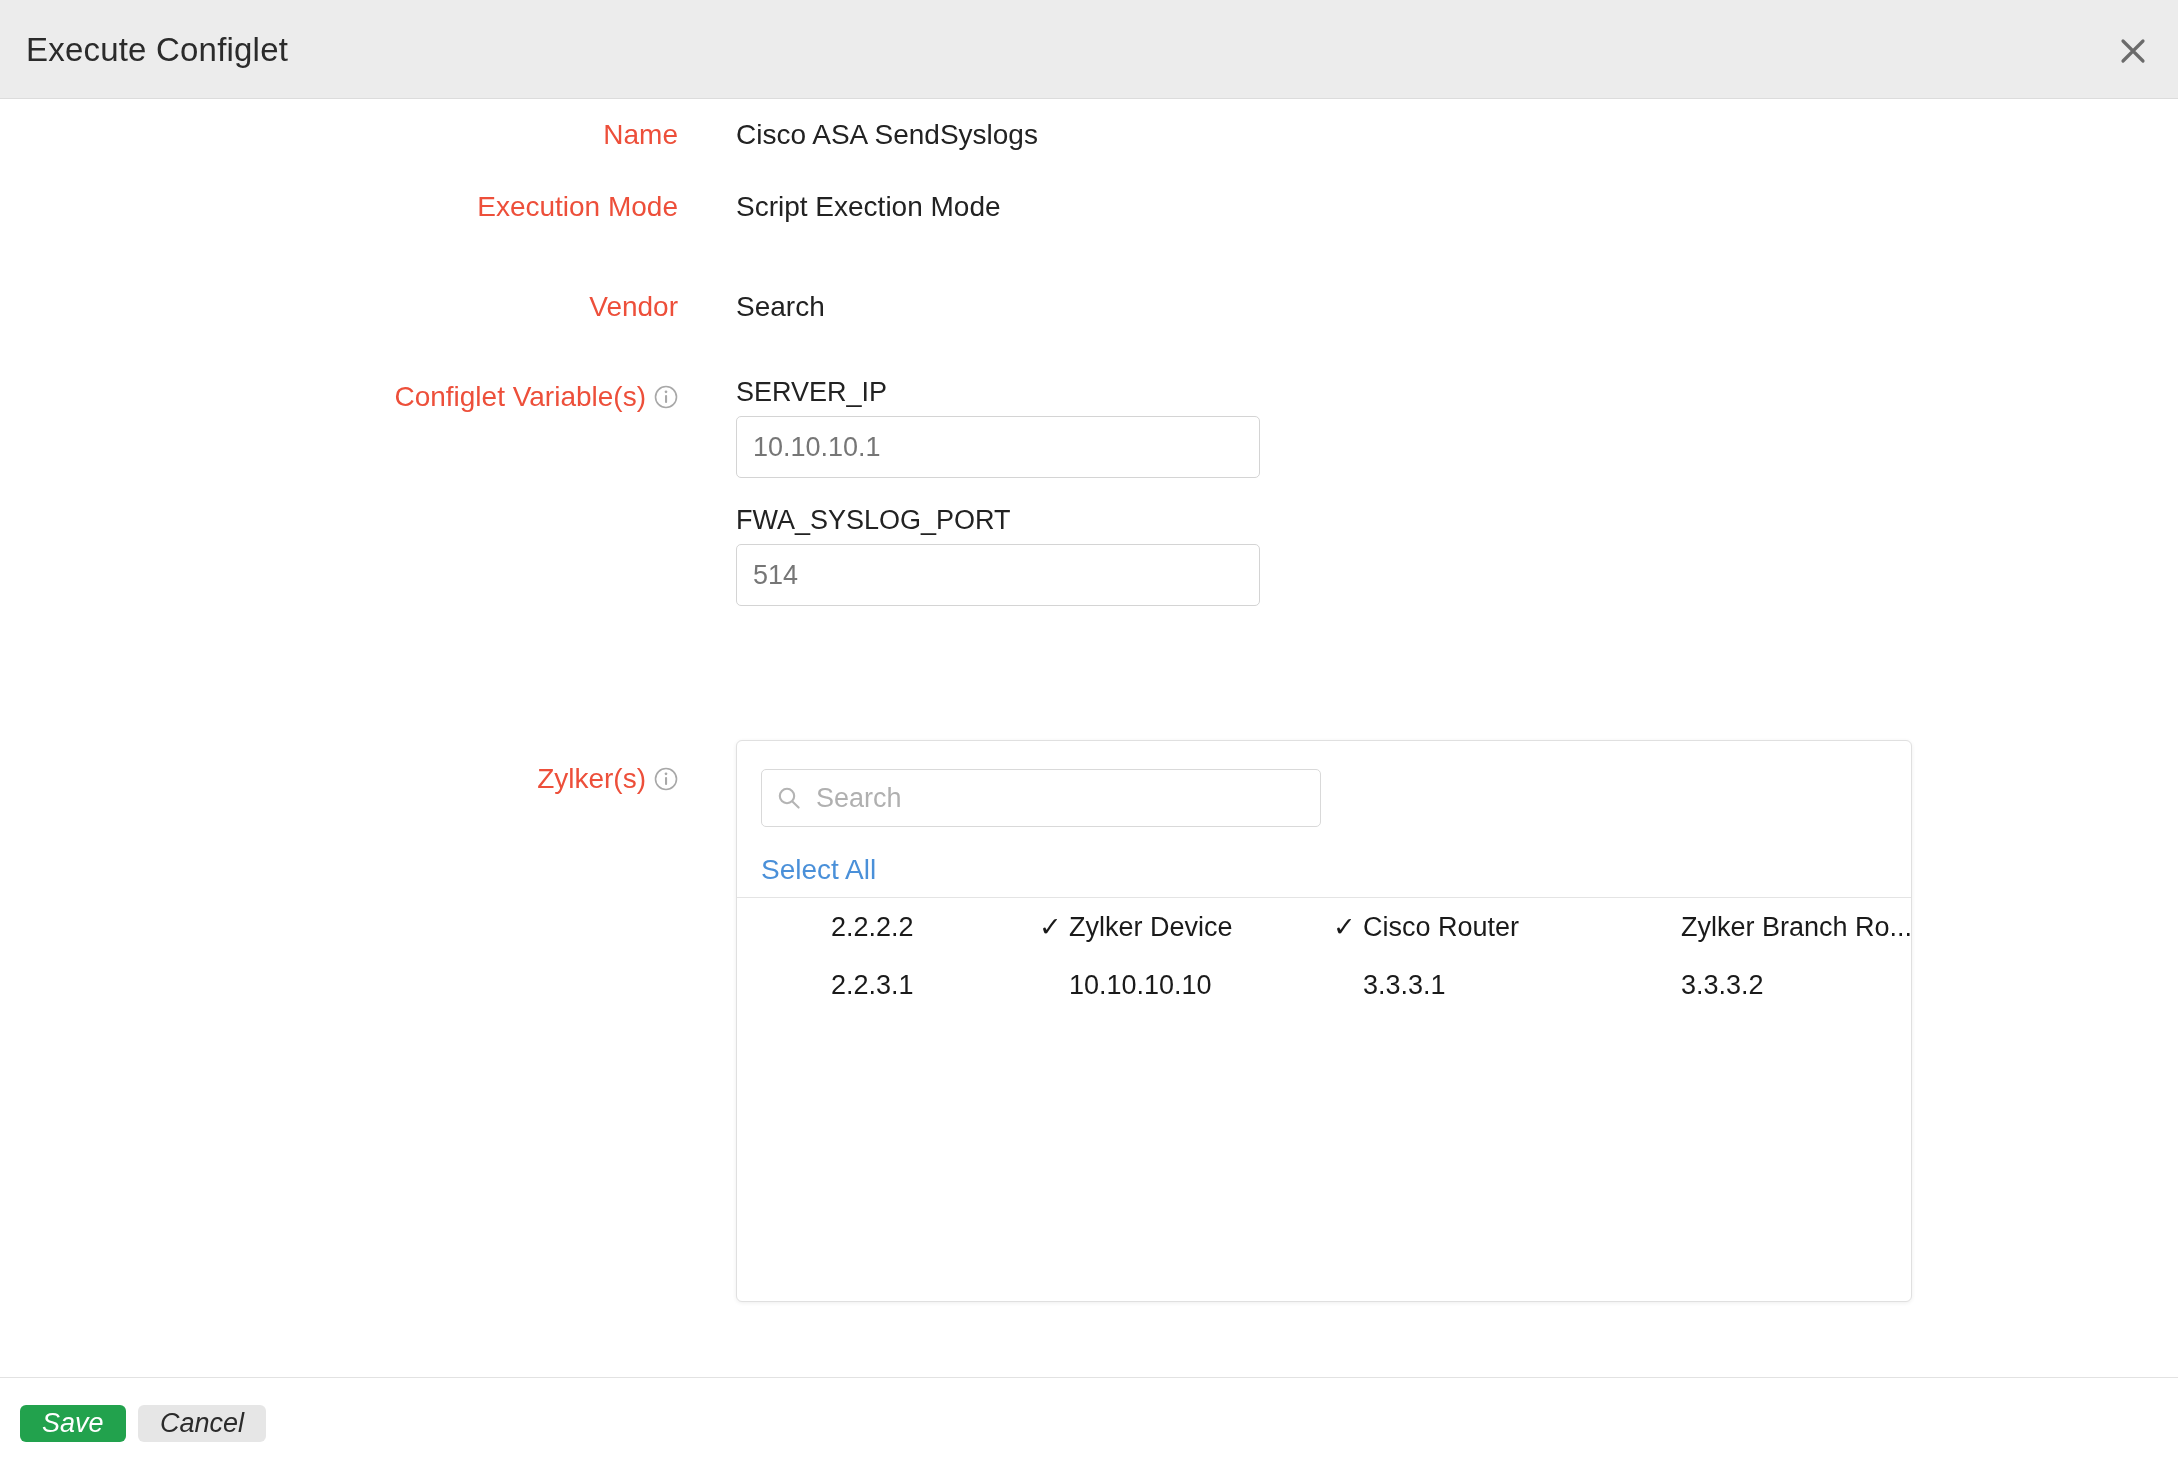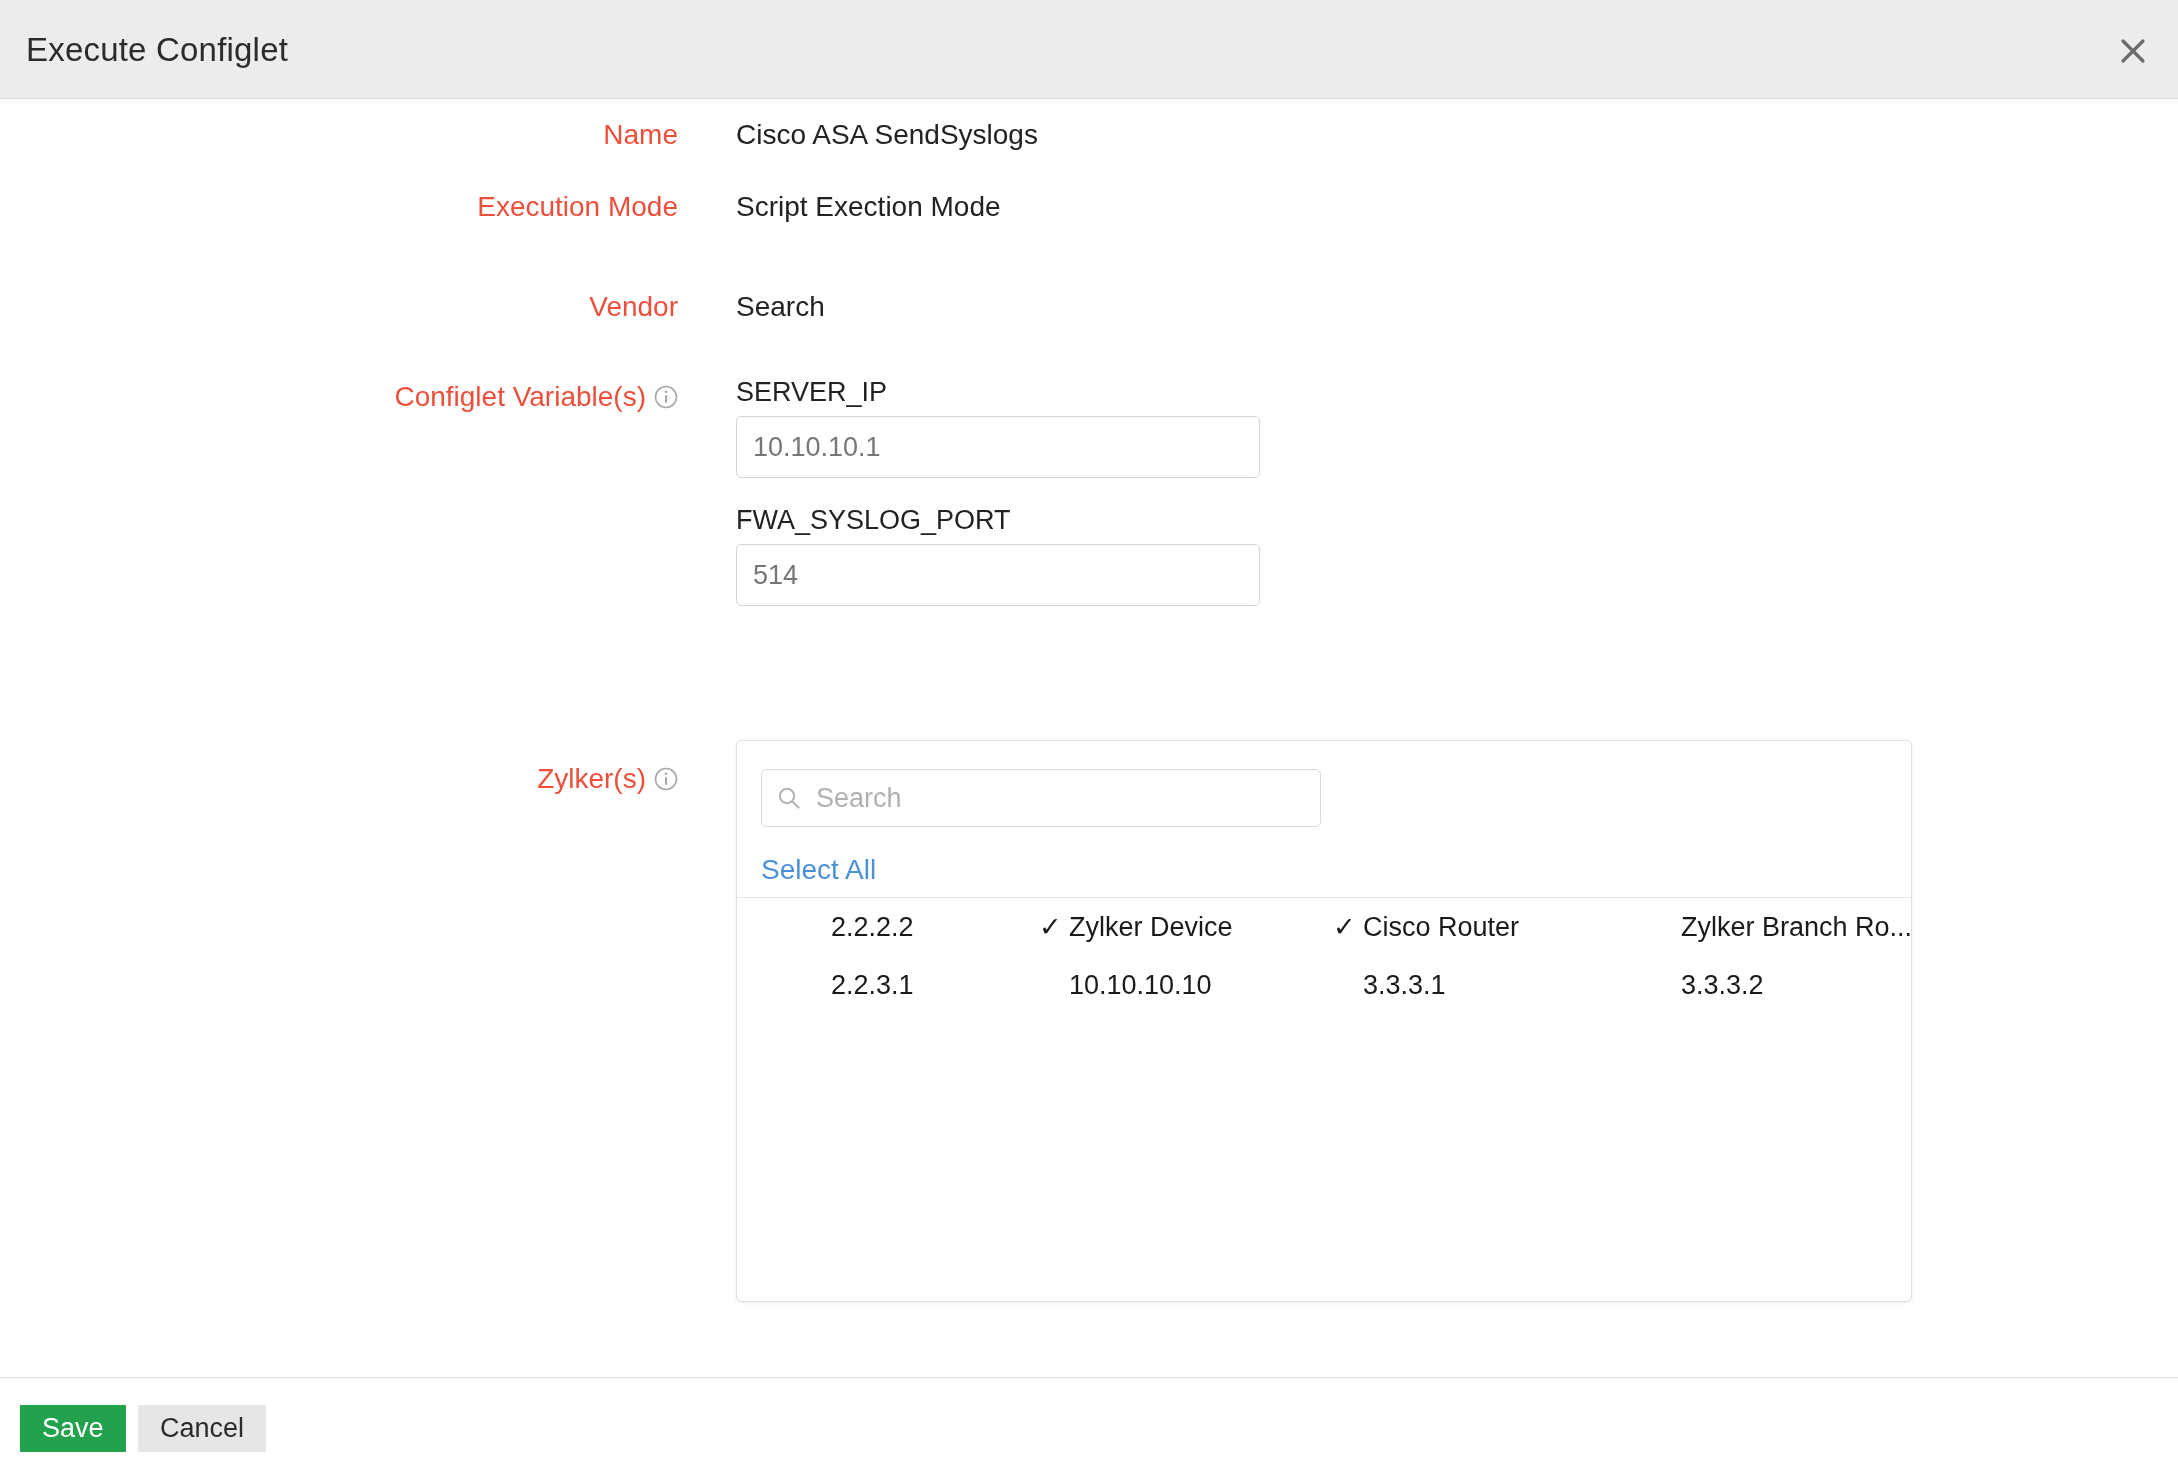--- a/index.html
+++ b/index.html
@@ -231,28 +231,29 @@
     left: 0;
     top: 1377px;
     width: 2178px;
     height: 89px;
     background: #ffffff;
     border-top: 1px solid #e2e2e2;
   }
   .btn {
     position: absolute;
     top: 27px;
-    height: 47px;
+    height: 37px;
     border: none;
-    border-radius: 1px;
+    border-radius: 6px;
     font-family: "Liberation Sans", sans-serif;
     font-size: 27px;
     cursor: pointer;
     padding: 0 22px;
     line-height: 1;
+    font-style: italic;
   }
   .btn-save {
     left: 20px;
     background: #22a24d;
     color: #ffffff;
   }
   .btn-cancel {
     left: 138px;
     background: #e6e6e6;
     color: #2b2b2b;

